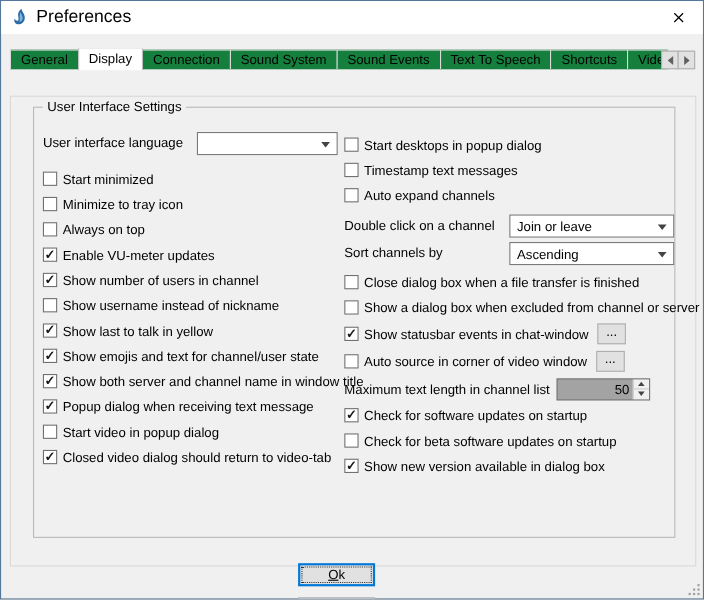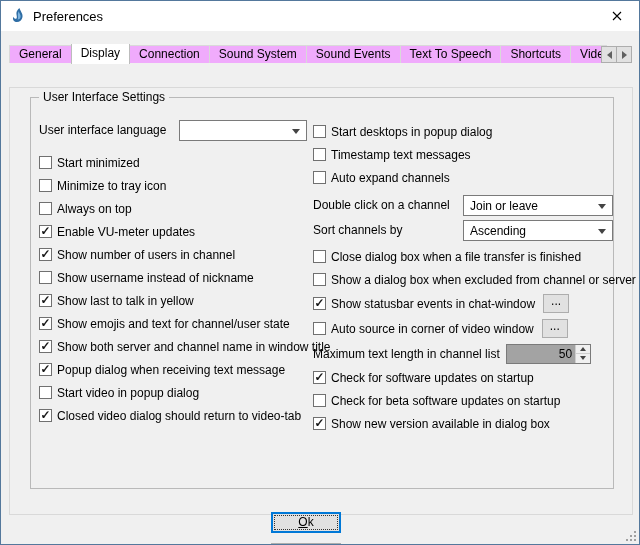--- a/index.html
+++ b/index.html
@@ -8,26 +8,26 @@
 
   .window {
     position:relative; width:640px; height:545px;
     background:#f0f0f0; border:1px solid #54789c;
     overflow:hidden;
   }
 
   
   .titlebar { position:absolute; top:0; left:0; right:0; height:30px; background:#ffffff; display:flex; align-items:center; }
   .title-icon { width:16px; height:16px; margin-left:9px; flex:none; }
-  .title-text { margin-left:7px; font-size:13px; white-space:nowrap; }
+  .title-text { margin-left:7px; font-size:16px; white-space:nowrap; }
   .close-btn { position:absolute; top:0; right:0; width:45px; height:29px; display:flex; align-items:center; justify-content:center; }
 
   
   .tabbar { position:absolute; left:8px; top:43px; width:598px; height:20px; display:flex; align-items:flex-end; overflow:hidden; z-index:3; }
-  .tab { height:18px; margin-bottom:1px; padding:0 9px; line-height:17px; background:#f0abfc;
+  .tab { height:18px; margin-bottom:1px; padding:0 9px; line-height:17px; background:#15803d;
          border:1px solid #d9d9d9; border-bottom:none; white-space:nowrap; flex:none; }
   .tab + .tab { margin-left:-1px; }
   .tab.selected { height:21px; margin-bottom:0; line-height:19px; background:#ffffff; border-color:#bcbcbc; position:relative; z-index:4; }
   .tab-scroll { position:absolute; right:7px; top:45px; display:flex; z-index:5; }
   .scroll-btn { width:16px; height:17px; border:1px solid #adadad; background:#e1e1e1; display:flex; align-items:center; justify-content:center; }
   .scroll-btn + .scroll-btn { margin-left:-1px; }
   .tri-left  { width:0;height:0;border-top:4px solid transparent;border-bottom:4px solid transparent;border-right:5px solid #606060; }
   .tri-right { width:0;height:0;border-top:4px solid transparent;border-bottom:4px solid transparent;border-left:5px solid #606060; }
 
   

